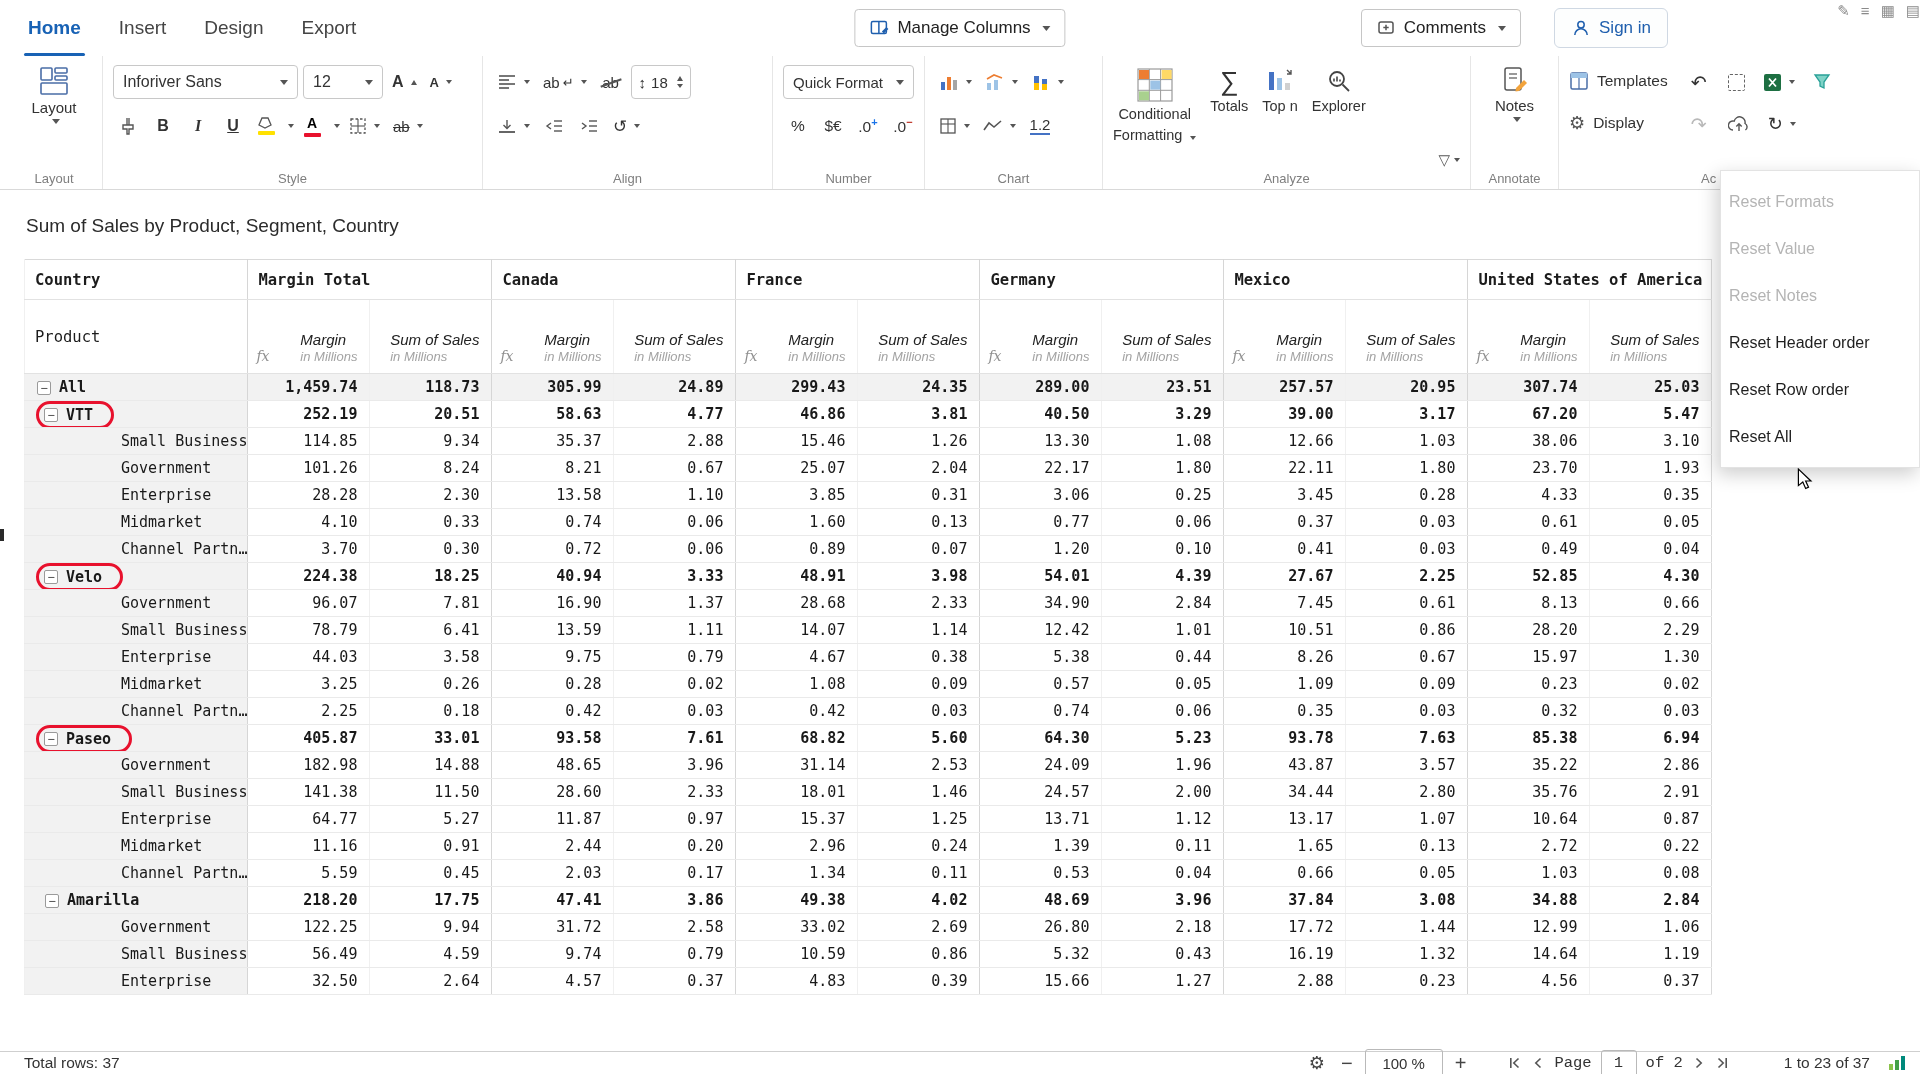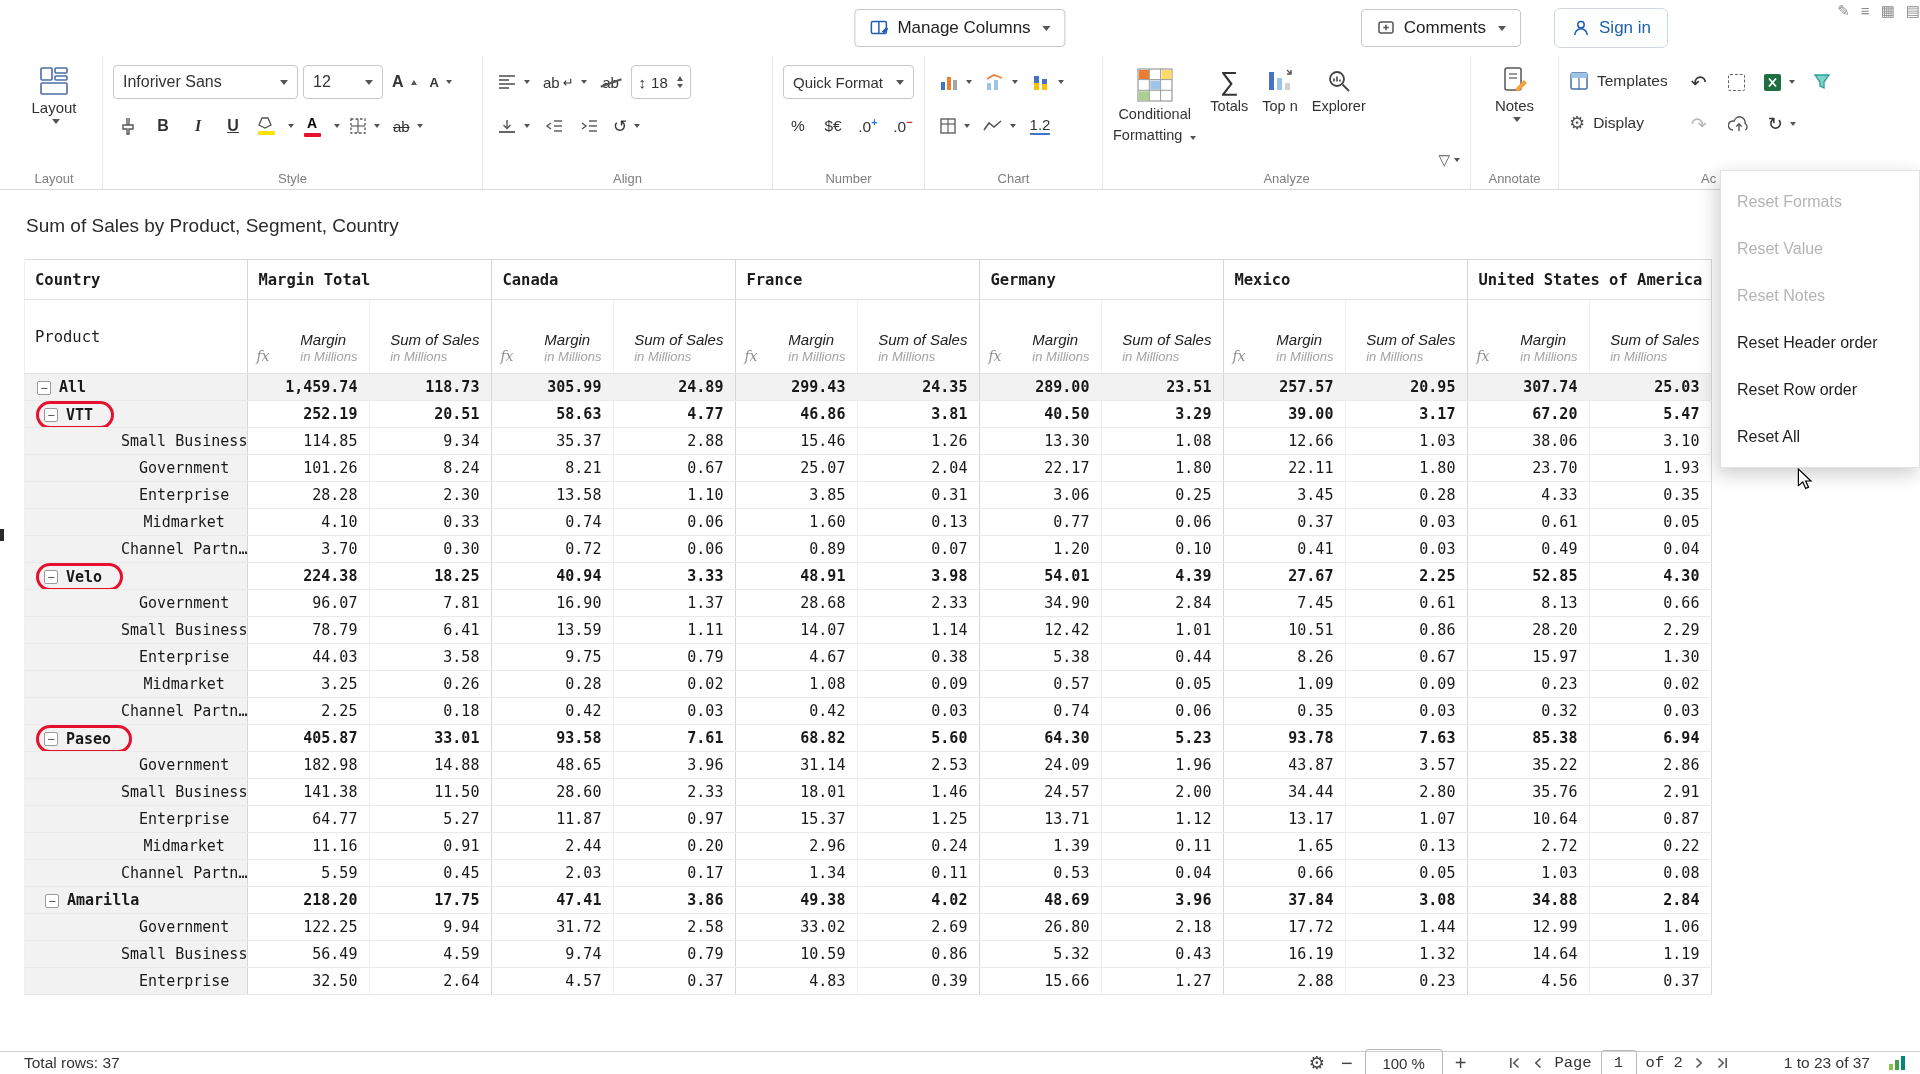--- a/index.html
+++ b/index.html
@@ -86,50 +86,56 @@
   .mwrap { display:flex; align-items:flex-end; justify-content:flex-end; position:relative; padding:0 12px 9px 8px; }
   .fx { position:absolute; left:8px; bottom:9px; font-family:"DejaVu Serif", serif; font-style:italic; font-size:14px; color:#8f8f8f; }
   .mstack { text-align:left;font-style:italic; }
   .mname { font-size:15px; color:#222; }
   .msub { font-size:13px; color:#a3a3a3; margin-top:1px; }
   tbody td { height:27px; border-bottom:1px solid #eaeaea; font-family:"DejaVu Sans Mono", monospace; font-size:15px; color:#191919; }
   td.num { text-align:right; padding-right:12px; background:#fff; }
   td.rowlabel { background:#f2f2f2; white-space:nowrap; overflow:hidden; }
   tr.total td { font-weight:bold; }
   tr.shaded td { background:#f2f2f2; }
-  .lvl0 { padding-left:12px; } .lvl1 { padding-left:20px; } .lvl2 { padding-left:96px;text-align:center; }
+  .lvl0 { padding-left:12px; } .lvl1 { padding-left:20px; } .lvl2 { padding-left:96px; }
   .colbox { display:inline-flex; width:14px; height:14px; border:1px solid #9a9a9a; border-radius:2px; align-items:center;
     justify-content:center; font-size:12px; line-height:1; color:#555; background:#fff; margin-right:8px; flex:none; font-weight:normal; }
   .annot { display:inline-flex; align-items:center; border:3px solid #e8112d; border-radius:16px; padding:2px 18px 2px 5px; margin:-5px 0 -5px -9px; }
 
   
   .statusbar { position:absolute; left:0; right:0; bottom:0; height:23px; border-top:1px solid #cfcfcf; background:#fff;
     display:flex; align-items:center; font-size:15.5px; color:#333; z-index:5; }
   .sb-total { margin-left:24px; }
   .sb-right { margin-left:auto; display:flex; align-items:center; margin-right:14px; }
   .zoombox { border:1px solid #b9b9b9; border-radius:3px; width:78px; height:29px; display:flex; align-items:center; justify-content:center; font-size:15px; }
   .pgnav { display:flex; align-items:center; gap:9px; margin-left:42px;font-family:Liberation Mono, monospace; }
   .pginput { border:1px solid #b9b9b9; border-radius:3px; width:36px; height:27px; display:flex; align-items:center; justify-content:center; font-size:15px; }
   .sb-range { margin-left:55px; }
   .sb-logo { margin-left:18px; display:flex; align-items:center; }
   .sb-ic { border:none; background:transparent; display:inline-flex; align-items:center; justify-content:center; color:#444; }
 
   
   .ctx-menu { position:absolute; left:1720px; top:170px; width:200px; background:#fff; border:1px solid #e3e3e3;
     box-shadow:-3px 6px 18px rgba(0,0,0,.20); padding:7px 0; z-index:40; }
-  .ctx-item { height:47px; display:flex; align-items:center; padding:0 16px; font-size:16px; color:#1f1f1f; white-space:nowrap; }
+  .ctx-item { height:47px; display:flex; align-items:center; padding:0 8px; font-size:16px; color:#1f1f1f; white-space:nowrap; }
   .ctx-item.disabled { color:#b4b4b4; }
 
   .cursor { position:absolute; left:1794px; top:468px; z-index:60; }
   .edge-tick { position:absolute; left:0; top:529px; width:4px; height:12px; background:#2a2a2a; }
 </style>
 </head>
 <body>
 
 <div class="topbar">
+  <div class="tabs">
+      <div class="tab active">Home</div>
+      <div class="tab">Insert</div>
+      <div class="tab">Design</div>
+      <div class="tab">Export</div>
+    </div>
 
   <button class="tbtn manage-cols">
     <svg width="20" height="20" viewBox="0 0 20 20">
       <rect x="2" y="3.5" width="15" height="12" rx="1.5" fill="none" stroke="#1f5fae" stroke-width="1.5"></rect>
       <line x1="9.5" y1="3.5" x2="9.5" y2="15.5" stroke="#1f5fae" stroke-width="1.5"></line>
       <path d="M12.5 13.5 L17 9 L19 11 L14.5 15.5 Z" fill="#1f5fae"></path>
     </svg>
     <span>Manage Columns</span>
     <span class="chev"></span>
   </button>

